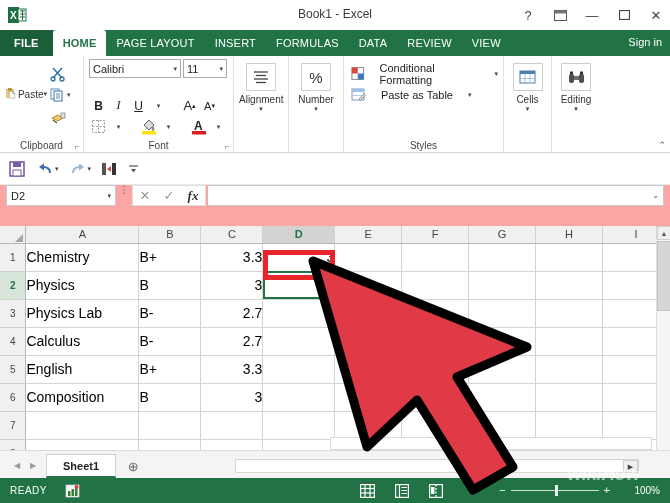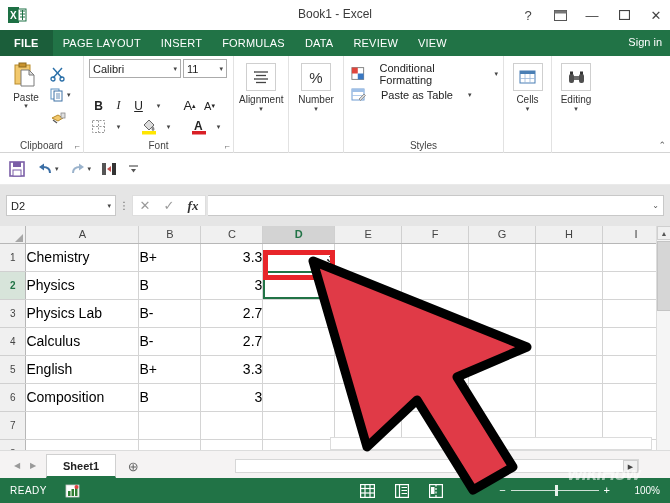--- a/index.html
+++ b/index.html
@@ -79,21 +79,21 @@
   .dlg-launcher {
     position: absolute; bottom: 2px; right: 3px;
     font-size: 9px; color: #777; cursor: pointer;
   }
 
   
   .grp-clipboard { width: 84px; }
   .clip-inner { display: flex; gap: 2px; padding-top: 2px; }
   .paste-btn {
     width: 42px; text-align: center; cursor: pointer;
-    display: flex; flex-direction: column; align-items: center;
+    display: flex; flex-direction: row; align-items: center;
   }
   .paste-label { font-size: 10px; color: #333; margin-top: 1px; }
   .caret-sm { font-size: 7px; color: #444; line-height: 6px; }
   .clip-small { display: flex; flex-direction: column; gap: 2px; padding-top: 2px; }
   .clip-ico { display: flex; align-items: center; gap: 2px; cursor: pointer; height: 20px; }
 
   
   .grp-font { width: 150px; }
   .font-row1 { display: flex; gap: 2px; margin-bottom: 18px; }
   .fname-box, .fsize-box {
@@ -143,21 +143,21 @@
   .qat {
     position: absolute; left: 0; top: 153px; width: 670px; height: 32px;
     background: #ffffff; display: flex; align-items: center; gap: 10px;
     padding-left: 8px; border-bottom: 1px solid #eaeaea;
   }
   .qat-btn { display: flex; align-items: center; gap: 1px; cursor: pointer; }
 
   
   .fbar {
     position: absolute; left: 0; top: 185px; width: 670px; height: 41px;
-    background: #e5e5e5; display: flex; align-items: center; padding: 0 6px;
+    background: #fca5a5; display: flex; align-items: flex-start; padding: 0 6px;
   }
   .namebox {
     width: 110px; height: 21px; border: 1px solid #c8c8c8; background: #fff;
     display: flex; align-items: center; justify-content: space-between;
     padding: 0 4px; font-size: 11px; color: #222; cursor: pointer;
   }
   .fbar-dots {
     width: 16px; text-align: center; font-size: 10px; color: #666;
     letter-spacing: 0; cursor: pointer; line-height: 10px;
   }
@@ -347,20 +347,21 @@
           <rect x="0.5" y="0.5" width="10" height="9" fill="none" stroke="#444" stroke-width="1.2"></rect>
         </svg>
       </div>
       <div class="win-btn">✕</div>
     </div>
   </div>
 
   <div class="tabbar">
     <div class="tabs">
       <div class="tab file">FILE</div>
+      <div class="tab active">HOME</div>
       <div class="tab">PAGE LAYOUT</div>
       <div class="tab">INSERT</div>
       <div class="tab">FORMULAS</div>
       <div class="tab">DATA</div>
       <div class="tab">REVIEW</div>
       <div class="tab">VIEW</div>
     </div>
     <div class="signin">Sign in</div>
   </div>
 

